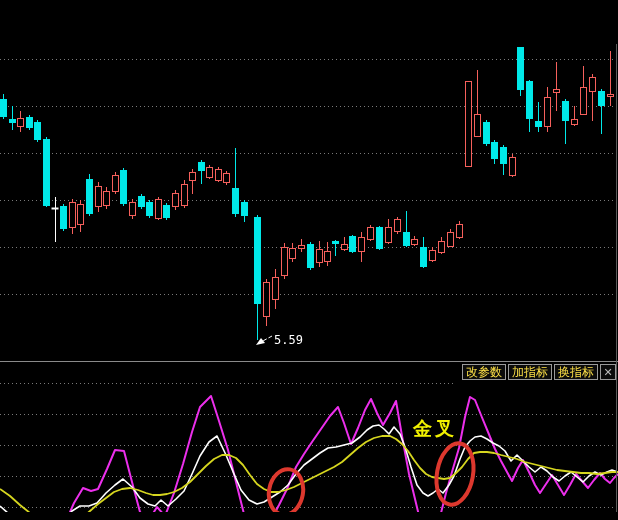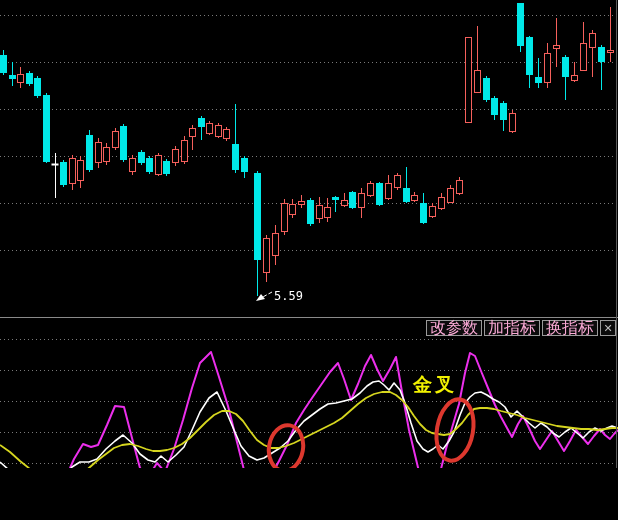--- a/index.html
+++ b/index.html
@@ -1,22 +1,22 @@
 <!DOCTYPE html>
 <html><head>
 <meta charset="utf-8">
 <style>
   html,body{margin:0;padding:0;background:#000;}
   #app{position:relative;width:618px;height:468px;background:#000;overflow:hidden;
-       font-family:"Liberation Sans",sans-serif;}
+       font-family:"Liberation Sans",sans-serif;margin-top:44px;}
   #chart-svg{position:absolute;left:0;top:0;}
   .toolbar{position:absolute;top:320px;right:2px;display:flex;gap:2px;z-index:5;}
   .tbtn{box-sizing:border-box;height:16px;min-width:44px;padding:0 3px;
-        border:1px solid #9a9a9a;background:#0b0b0b;color:#f9a8d4;
-        font-size:16px;line-height:14px;text-align:center;cursor:pointer;
+        border:1px solid #9a9a9a;background:#0b0b0b;color:#fde047;
+        font-size:12px;line-height:14px;text-align:center;cursor:pointer;
         font-family:"Liberation Sans",sans-serif;white-space:nowrap;}
   .tbtn.close{min-width:16px;width:16px;padding:0;font-size:11px;color:#bdbdbd;}
   text{font-family:"Liberation Sans",sans-serif;}
   .annot-text{font-family:"DejaVu Sans Mono",monospace;}
 </style>
 </head>
 <body>
 
 <div id="app">
   <svg id="chart-svg" width="618" height="520" viewBox="0 0 618 520">

